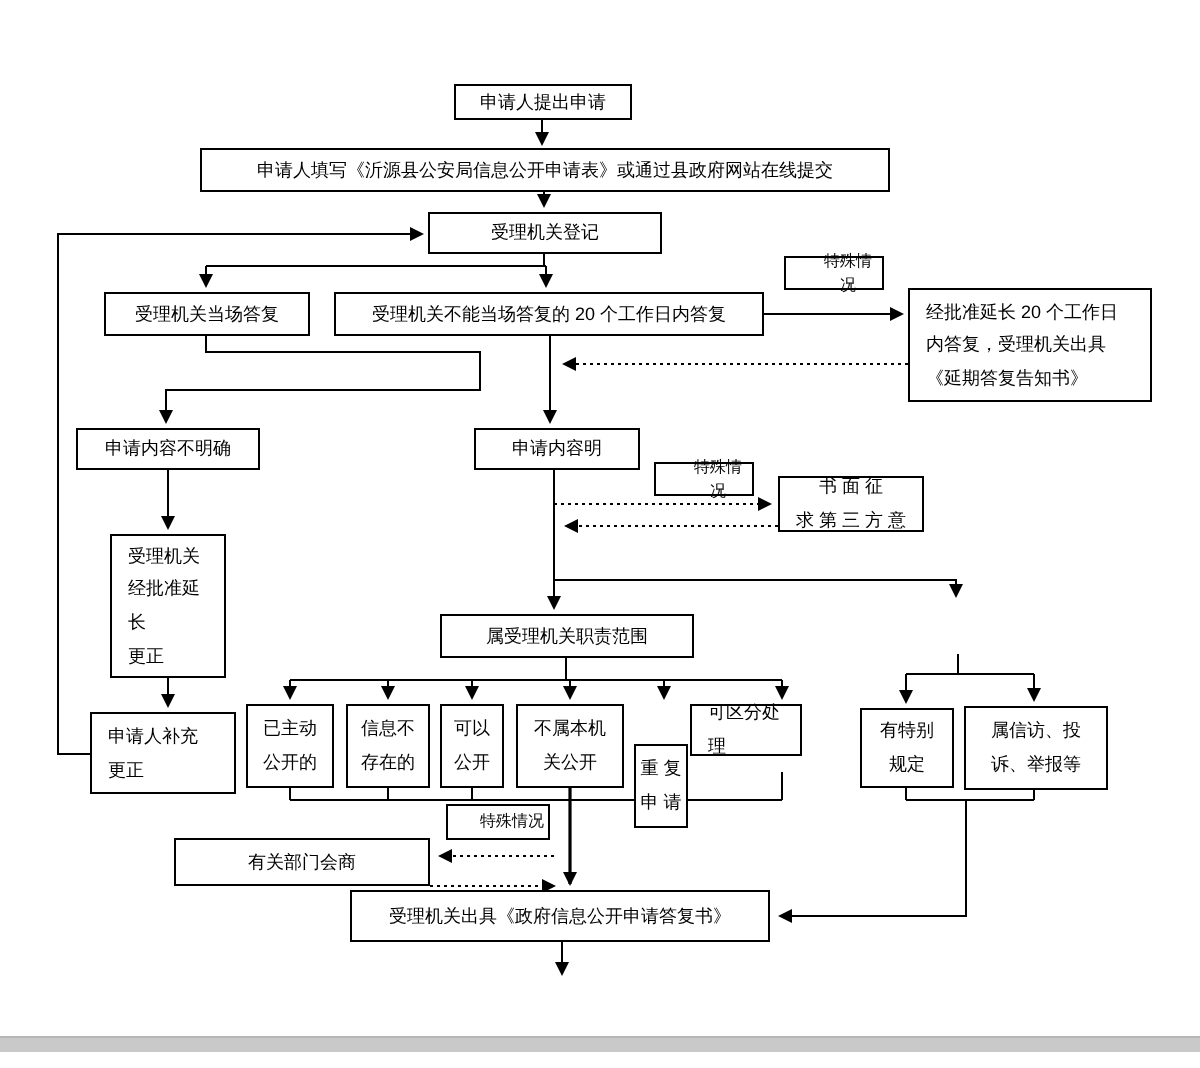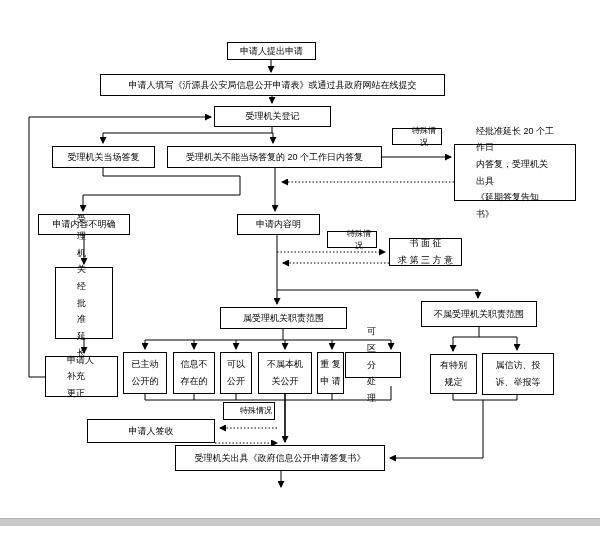--- a/index.html
+++ b/index.html
@@ -10,21 +10,21 @@
   }
   .stage{position:absolute;left:0;top:0;width:600px;height:534px;}
   svg.wires{position:absolute;left:0;top:0;}
   .node{
     position:absolute;border:1px solid #000;background:#fff;
     display:flex;align-items:center;justify-content:center;
     text-align:center;font-size:9px;line-height:1.85;
     white-space:pre-line;box-sizing:border-box;padding:0 2px;
   }
   .node.small{font-size:8px;line-height:1.4;padding-left:16px;}
-  .node.ta-left{justify-content:flex-start;text-align:left;padding:0 21px;}
+  .node.ta-left{justify-content:flex-start;text-align:left;padding:0 8px;}
   .bottombar{
     position:absolute;left:0;top:518px;width:600px;height:8px;
     border-top:1px solid #b5b5b5;box-sizing:border-box;
   }
 </style>
 </head>
 <body>
 
 <div class="stage">
 
@@ -110,47 +110,46 @@
 
   <div class="node ta-left" style="left:55px;top:267px;width:58px;height:72px">受理机关
 经批准延长
 更正</div>
 
   <div class="node ta-left" style="left:45px;top:356px;width:73px;height:41px">申请人补充
 更正</div>
 
   <div class="node" style="left:220px;top:307px;width:127px;height:22px">属受理机关职责范围</div>
 
-  <div class="node" style="left:421px;top:301px;width:116px;height:26px">不属受理机关职责范围</div>
 
   <div class="node" style="left:123px;top:352px;width:44px;height:42px">已主动
 公开的</div>
 
   <div class="node" style="left:173px;top:352px;width:42px;height:42px">信息不
 存在的</div>
 
   <div class="node" style="left:220px;top:352px;width:32px;height:42px">可以
 公开</div>
 
   <div class="node" style="left:258px;top:352px;width:54px;height:42px">不属本机
 关公开</div>
 
-  <div class="node" style="left:317px;top:352px;width:27px;height:42px">重 复
+  <div class="node" style="left:317px;top:372px;width:27px;height:42px">重 复
 申 请</div>
 
   <div class="node ta-left" style="left:345px;top:352px;width:56px;height:26px">可区分处
 理</div>
 
   <div class="node" style="left:430px;top:354px;width:47px;height:40px">有特别
 规定</div>
 
   <div class="node" style="left:482px;top:353px;width:72px;height:42px">属信访、投
 诉、举报等</div>
 
   <div class="node small" style="left:223px;top:402px;width:52px;height:18px">特殊情况</div>
 
-  <div class="node" style="left:87px;top:419px;width:128px;height:24px">申请人签收</div>
+  <div class="node" style="left:87px;top:419px;width:128px;height:24px">有关部门会商</div>
 
   <div class="node" style="left:175px;top:445px;width:210px;height:26px">受理机关出具《政府信息公开申请答复书》</div>
 
 
   <div class="bottombar" style="background: rgb(201, 201, 201);"></div>
 </div>
 
 </body></html>

